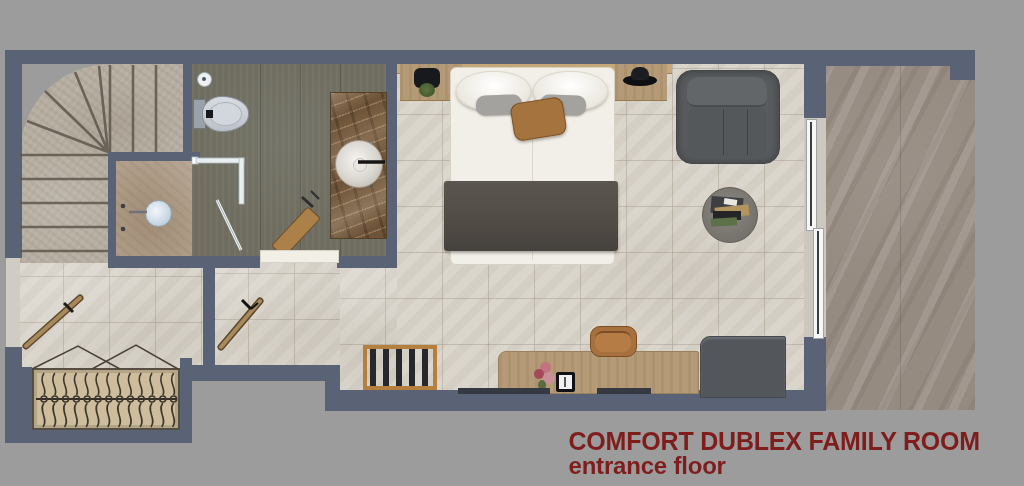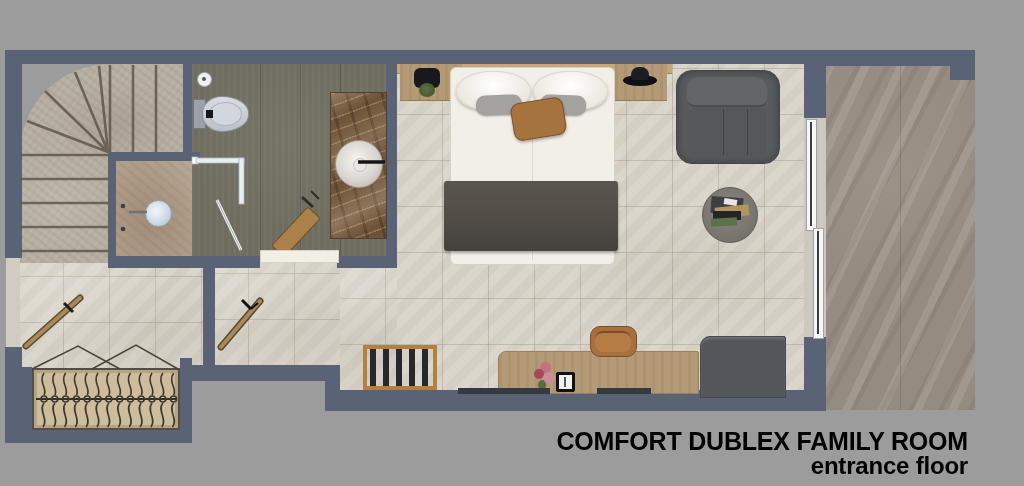--- a/index.html
+++ b/index.html
@@ -29,21 +29,21 @@
       repeating-linear-gradient(115deg, rgba(255,255,255,.11) 0 8px, transparent 8px 32px),
       repeating-linear-gradient(118deg, rgba(70,58,48,.09) 0 5px, transparent 5px 26px),
       radial-gradient(ellipse 200px 160px at 40% 30%, rgba(255,255,255,.06), transparent 75%);}
   .marble{background-color:#6d5338;
     background-image:
       linear-gradient(150deg, rgba(255,235,210,.28) 0%, transparent 18%, rgba(250,230,200,.18) 38%, transparent 55%, rgba(255,240,215,.22) 76%, transparent 90%),
       repeating-linear-gradient(75deg, rgba(40,25,12,.28) 0 3px, transparent 3px 17px),
       repeating-linear-gradient(160deg, rgba(230,200,160,.28) 0 1.5px, transparent 1.5px 12px);}
   .wood{background-color:#b49a76;
     background-image:repeating-linear-gradient(90deg, rgba(120,90,55,.12) 0 3px, transparent 3px 9px);}
-  .title-block{position:absolute;right:56px;top:428px;text-align:right;color:#000000;line-height:1.04;}
+  .title-block{position:absolute;right:44px;top:428px;color:#7f1d1d;line-height:1.04;}
   .title-line1{font-size:25px;font-weight:700;letter-spacing:-.2px;}
   .title-line2{font-size:24px;font-weight:700;letter-spacing:-.2px;}
 </style>
 </head>
 <body>
 
 <div class="stage">
 
   <div class="abs stone" style="left:20px;top:64px;width:163px;height:199px;border-top-left-radius:90px;"></div>
   <div class="abs" style="left:116px;top:161px;width:127px;height:95px;background-color:#b1a08c;

